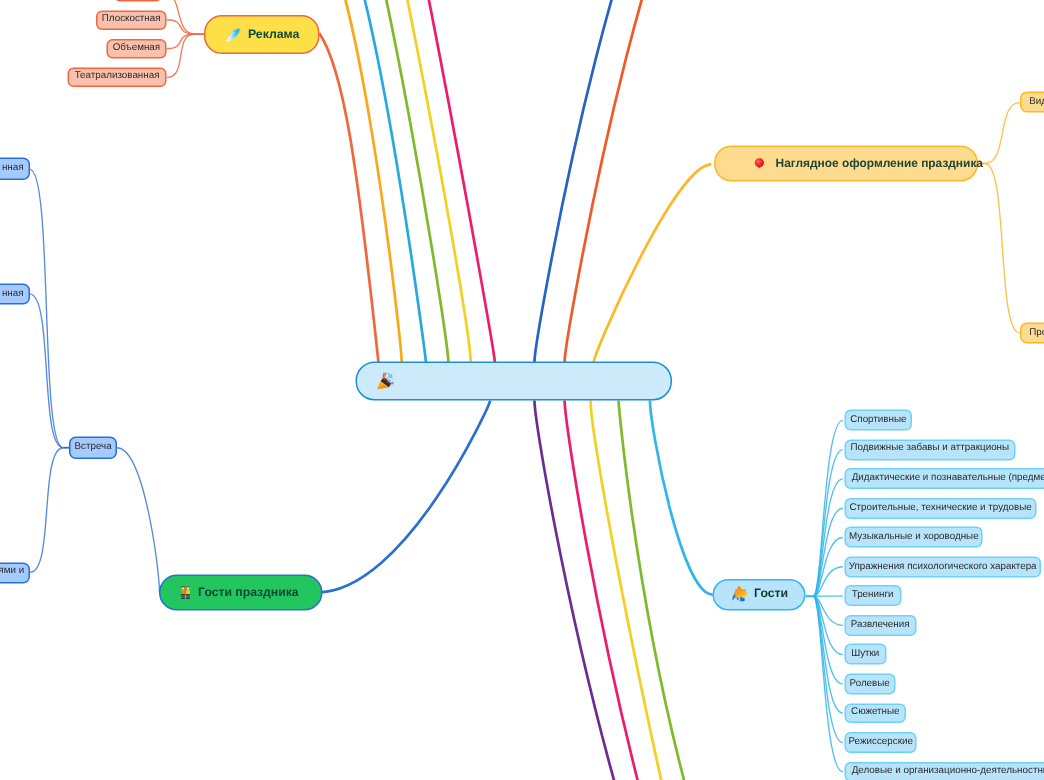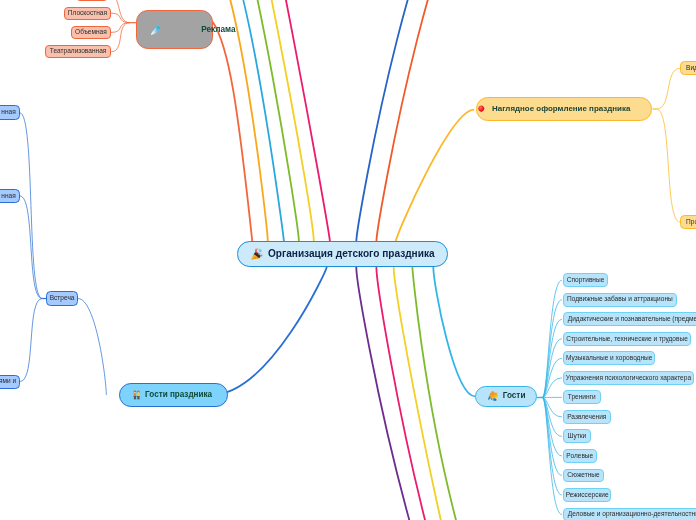--- a/index.html
+++ b/index.html
@@ -70,61 +70,60 @@
           <circle cx="29.0" cy="7.5" r="4.6" fill="#6dc9ef"></circle>
           <circle cx="26.5" cy="17.5" r="3.3" fill="#62c8cf"></circle>
           <circle cx="33.0" cy="22.5" r="3.0" fill="#b07ae0"></circle>
           <circle cx="21.5" cy="2.0" r="2.2" fill="#a5e084"></circle>
           <circle cx="22.0" cy="12.5" r="2.2" fill="#c59bea"></circle>
           <circle cx="31.5" cy="29.0" r="1.9" fill="#f3b7d2"></circle>
           <circle cx="34.0" cy="14.0" r="1.7" fill="#f6cf4d"></circle>
           <circle cx="25.0" cy="2.0" r="1.4" fill="#f07aa0"></circle>
         </svg>
       </span>
-      <span class="lbl" style="font-size:10.10px;color:#0d2247;font-weight:bold;">Организация детского праздника</span>
-    </div>
-<div class="node" style="left:136.40px;top:10.20px;width:76.40px;height:39px;background:#a3a3a3;border-color:#f2663c;border-width:1.60px;border-radius:11.80px;padding-left:13.00px;gap:36px;">
+    </div>
+<div class="node" style="left:136.40px;top:10.20px;width:76.40px;height:26px;background:#fde047;border-color:#f2663c;border-width:1.60px;border-radius:11.80px;padding-left:13.00px;">
       <span class="ico" style="width:11.00px;height:12.00px;margin-top:0.00px;margin-right:3.90px;flex:0 0 auto;display:block;">
         <svg viewBox="0 0 36 36" width="11.00" height="12.00" style="display:block">
           <defs>
             <linearGradient id="fg1" x1="0.1" y1="0.95" x2="0.85" y2="0.1">
               <stop offset="0" stop-color="#f2fbfe"></stop>
               <stop offset="0.28" stop-color="#bde9f9"></stop>
               <stop offset="0.62" stop-color="#5fcbf0"></stop>
               <stop offset="1" stop-color="#24b0e6"></stop>
             </linearGradient>
           </defs>
           <path d="M3.0 33.5 C5.5 26.0 10.5 18.5 17.0 13.0 C22.0 8.8 27.5 6.2 31.5 6.0 C32.6 10.0 30.5 16.0 26.0 21.0 C20.5 27.2 12.0 31.8 5.5 33.5 Z" fill="url(#fg1)"></path>
           <path d="M19.5 11.0 L21.0 5.0 L24.2 9.2 Z" fill="#3fc0ee"></path>
           <path d="M24.8 8.4 L27.0 3.0 L29.5 7.2 Z" fill="#3fc0ee"></path>
           <path d="M29.4 6.6 L33.5 3.2 L33.2 8.0 Z" fill="#3fc0ee"></path>
           <path d="M15.5 14.8 L16.2 9.0 L19.2 12.2 Z" fill="#6ad0f1"></path>
           <path d="M3.0 33.5 C6.5 26.5 12.0 18.5 19.5 12.0 L20.8 13.6 C13.2 20.0 7.5 27.8 4.6 33.8 Z" fill="#e8f8fe" opacity="0.9"></path>
         </svg>
       </span>
       <span class="lbl" style="font-size:8.20px;color:#0e4a3c;font-weight:bold;">Реклама</span>
     </div>
-<div class="node" style="left:476.40px;top:97.40px;width:176.10px;height:23.20px;background:#fddc8f;border-color:#fcb827;border-width:1.60px;border-radius:11.60px;padding-left:0;">
+<div class="node" style="left:476.40px;top:97.40px;width:176.10px;height:23.20px;background:#fddc8f;border-color:#fcb827;border-width:1.60px;border-radius:11.60px;padding-left:25px;">
       <span class="ico" style="width:8.50px;height:12.00px;margin-top:0.00px;margin-right:6.20px;flex:0 0 auto;display:block;">
         <svg viewBox="0 0 36 36" width="8.50" height="12.00" style="display:block">
           <defs>
             <radialGradient id="bg1" cx="0.38" cy="0.32" r="0.75">
               <stop offset="0" stop-color="#ff6b6b"></stop>
               <stop offset="0.55" stop-color="#f31f1f"></stop>
               <stop offset="1" stop-color="#d40000"></stop>
             </radialGradient>
           </defs>
           <path d="M18 3 C25.5 3 31 9 31 16 C31 22 26 27.5 19.5 29.5 L18 31.5 L16.5 29.5 C10 27.5 5 22 5 16 C5 9 10.5 3 18 3 Z" fill="url(#bg1)"></path>
           <path d="M18 31.5 L16.5 33.5 L19.5 33.5 Z" fill="#f8e28a"></path>
           <path d="M18.5 33.3 C16 34.5 14 34 12.5 35.8" stroke="#e8d27a" stroke-width="1.1" fill="none"></path>
         </svg>
       </span>
       <span class="lbl" style="font-size:7.95px;color:#1f4434;font-weight:bold;">Наглядное оформление праздника</span>
     </div>
-<div class="node" style="left:106.30px;top:383.00px;width:109px;height:23.90px;background:#7dd3fc;border-color:#2a6fd4;border-width:1.60px;border-radius:11.90px;padding-left:12.00px;margin-left:13px;">
+<div class="node" style="left:106.30px;top:383.00px;width:109px;height:23.90px;background:#22c55e;border-color:#2a6fd4;border-width:1.60px;border-radius:11.90px;padding-left:12.00px;">
       <span class="ico" style="width:9.40px;height:11.70px;margin-top:0.00px;margin-right:3.40px;flex:0 0 auto;display:block;">
         <svg viewBox="0 0 36 36" width="9.40" height="11.70" style="display:block">
           <path d="M7.0 5.0 C7.0 1.6 16.0 1.6 16.0 5.0 L16.0 9.0 C16.0 11.6 7.0 11.6 7.0 9.0 Z" fill="#5e4328"></path>
           <ellipse cx="11.5" cy="7.6" rx="4.0" ry="4.3" fill="#f3cb93"></ellipse>
           <path d="M7.4 4.6 C8.2 1.2 14.8 1.2 15.6 4.6 L15.6 6.3 C14.2 4.2 8.8 4.2 7.4 6.3 Z" fill="#6b4a2a"></path>
           <path d="M7.0 13.4 C7.0 11.9 16.0 11.9 16.0 13.4 L16.6 23.0 L6.4 23.0 Z" fill="#f4801f"></path>
           <rect x="6.3" y="22.6" width="10.4" height="2.8" fill="#3c342c"></rect>
           <path d="M7.0 25.0 L16.0 25.0 L15.4 34.0 L7.6 34.0 Z" fill="#515b6b"></path>
           <rect x="6.6" y="32.8" width="9.8" height="2.4" rx="0.7" fill="#343c47"></rect>
           <path d="M20.0 5.0 C20.0 1.6 29.0 1.6 29.0 5.0 L29.0 9.0 C29.0 11.6 20.0 11.6 20.0 9.0 Z" fill="#7a5524"></path>

